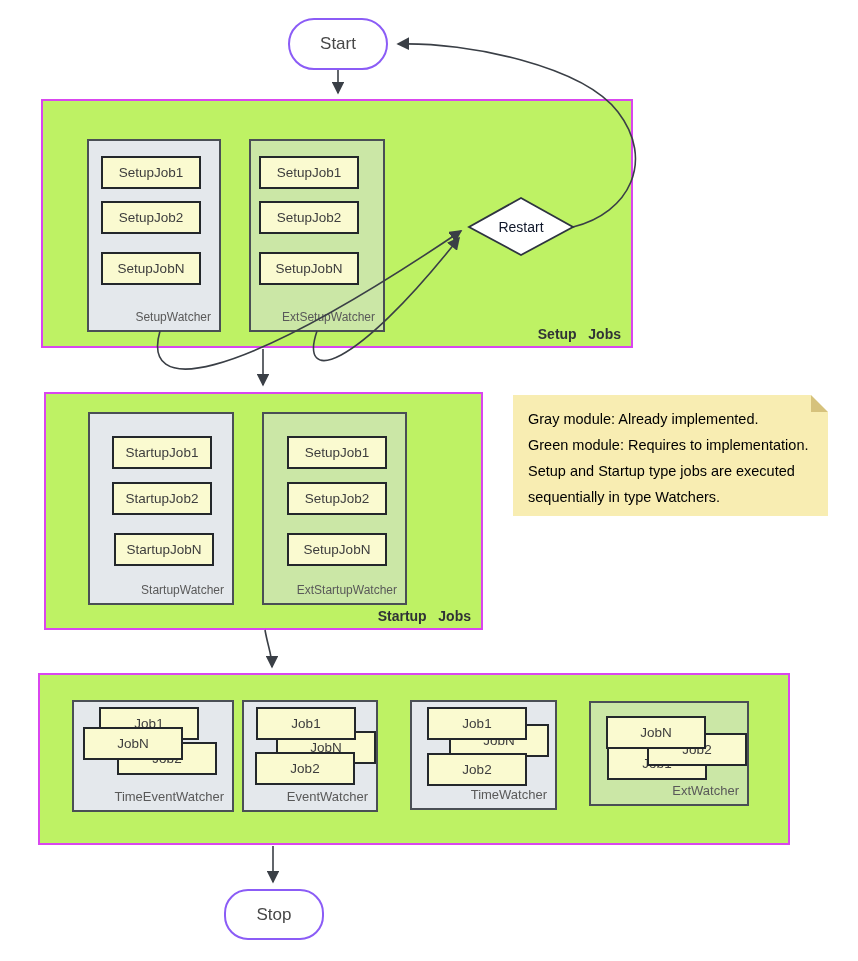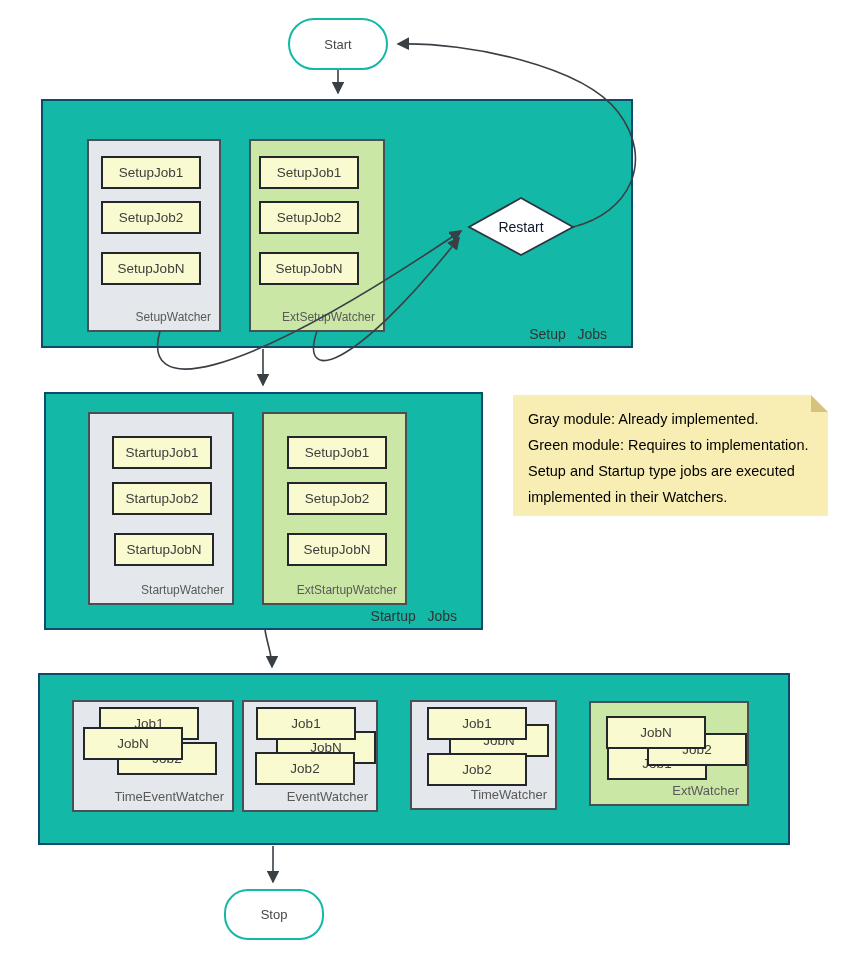--- a/index.html
+++ b/index.html
@@ -4,31 +4,31 @@
 <style>
   * { margin:0; padding:0; box-sizing:border-box; }
   html,body { background:#ffffff; }
   body { font-family:"Liberation Sans", sans-serif; color:#474747; }
   .canvas { position:relative; width:858px; height:961px; background:#fff; overflow:hidden; }
 
   svg.arrows { position:absolute; left:0; top:0; z-index:50; pointer-events:none; }
 
   .node {
     position:absolute; z-index:20;
-    background:#fff; border:2px solid #14b8a6; border-radius:26px;
+    background:#fff; border:2px solid #8b5cf6; border-radius:26px;
     display:flex; align-items:center; justify-content:center;
-    font-size:13px; color:#474747;
+    font-size:17px; color:#474747;
   }
 
   .section {
-    position:absolute; background:#14b8a6; border:2px solid #0c4a6e; z-index:5;
+    position:absolute; background:#bef264; border:2px solid #d946ef; z-index:5;
   }
   .section-label {
-    position:absolute; right:24px; bottom:4px;
-    font-weight:normal; font-size:14px; color:#303336; white-space:pre;
+    position:absolute; right:10px; bottom:4px;
+    font-weight:bold; font-size:14px; color:#303336; white-space:pre;
   }
 
   .watcher { position:absolute; border:2px solid #4a4f55; }
   .watcher.gray  { background:#e4e8ec; }
   .watcher.green { background:#cbe7a6; }
   .watcher-label {
     position:absolute; right:8px; bottom:6px; left:4px;
     text-align:right; font-size:12px; color:#595959; white-space:nowrap; overflow:hidden;
   }
 
@@ -123,21 +123,21 @@
     </div>
 
     <div class="section-label">Startup   Jobs</div>
   </div>
 
   <div class="note">
     <div class="note-fold"></div>
     <div>Gray module: Already implemented.</div>
     <div>Green module: Requires to implementation.</div>
     <div>Setup and Startup type jobs are executed</div>
-    <div>implemented in their Watchers.</div>
+    <div>sequentially in type Watchers.</div>
   </div>
 
   <div class="section" style="left:38px;top:673px;width:752px;height:172px">
 
     <div class="watcher gray" style="left:32px;top:25px;width:162px;height:112px">
       <div class="jobbox" style="left:43px;top:40px">Job2</div>
       <div class="jobbox" style="left:25px;top:5px">Job1</div>
       <div class="jobbox" style="left:9px;top:25px">JobN</div>
       <div class="watcher-label" style="font-size:13px">TimeEventWatcher</div>
     </div>

